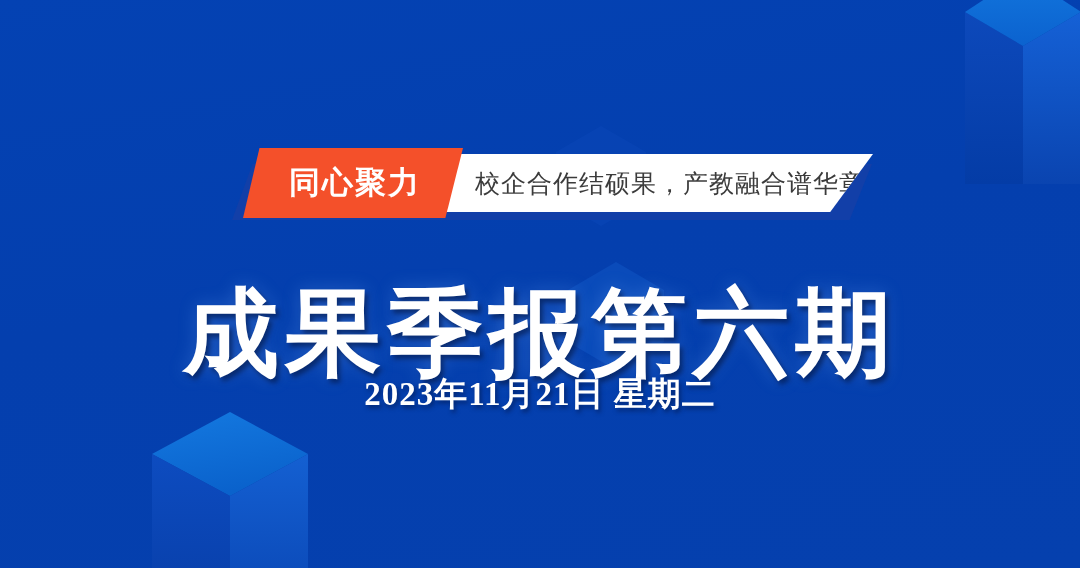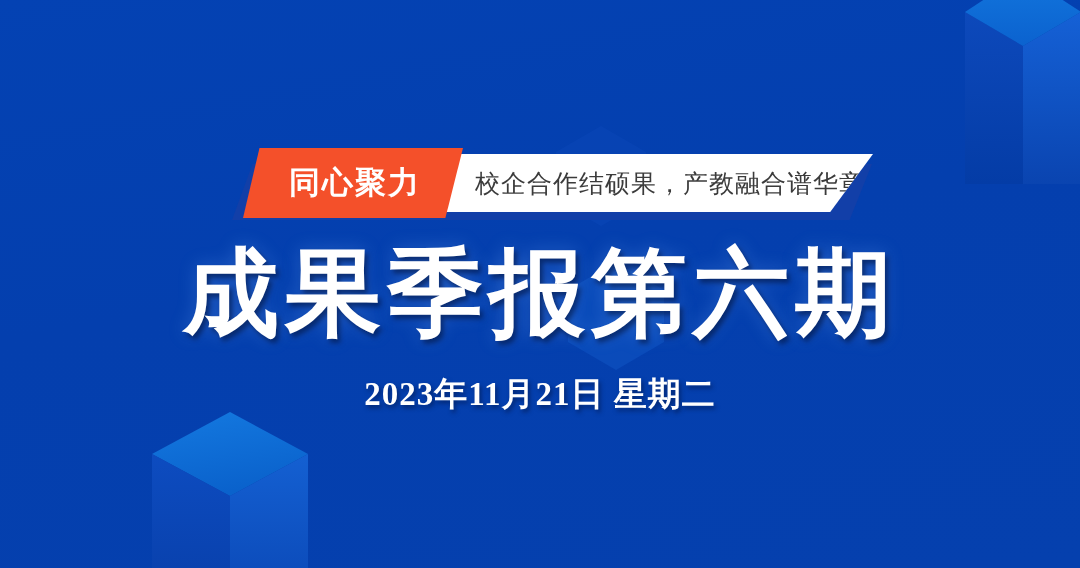--- a/index.html
+++ b/index.html
@@ -157,20 +157,21 @@
     font-family: "Liberation Serif", "DejaVu Serif", serif;
     font-weight: 700;
     font-size: 96px;
     line-height: 1.06;
     letter-spacing: 6px;
     color: #ffffff;
     white-space: nowrap;
     text-shadow:
       3px 4px 5px rgba(1, 18, 62, 0.60),
       0 0 18px rgba(120, 180, 255, 0.30);
+    margin-top: 40px;
   }
 
   
   .date-wrap {
     position: absolute;
     left: 0;
     right: 0;
     top: 372px;
     text-align: center;
   }

